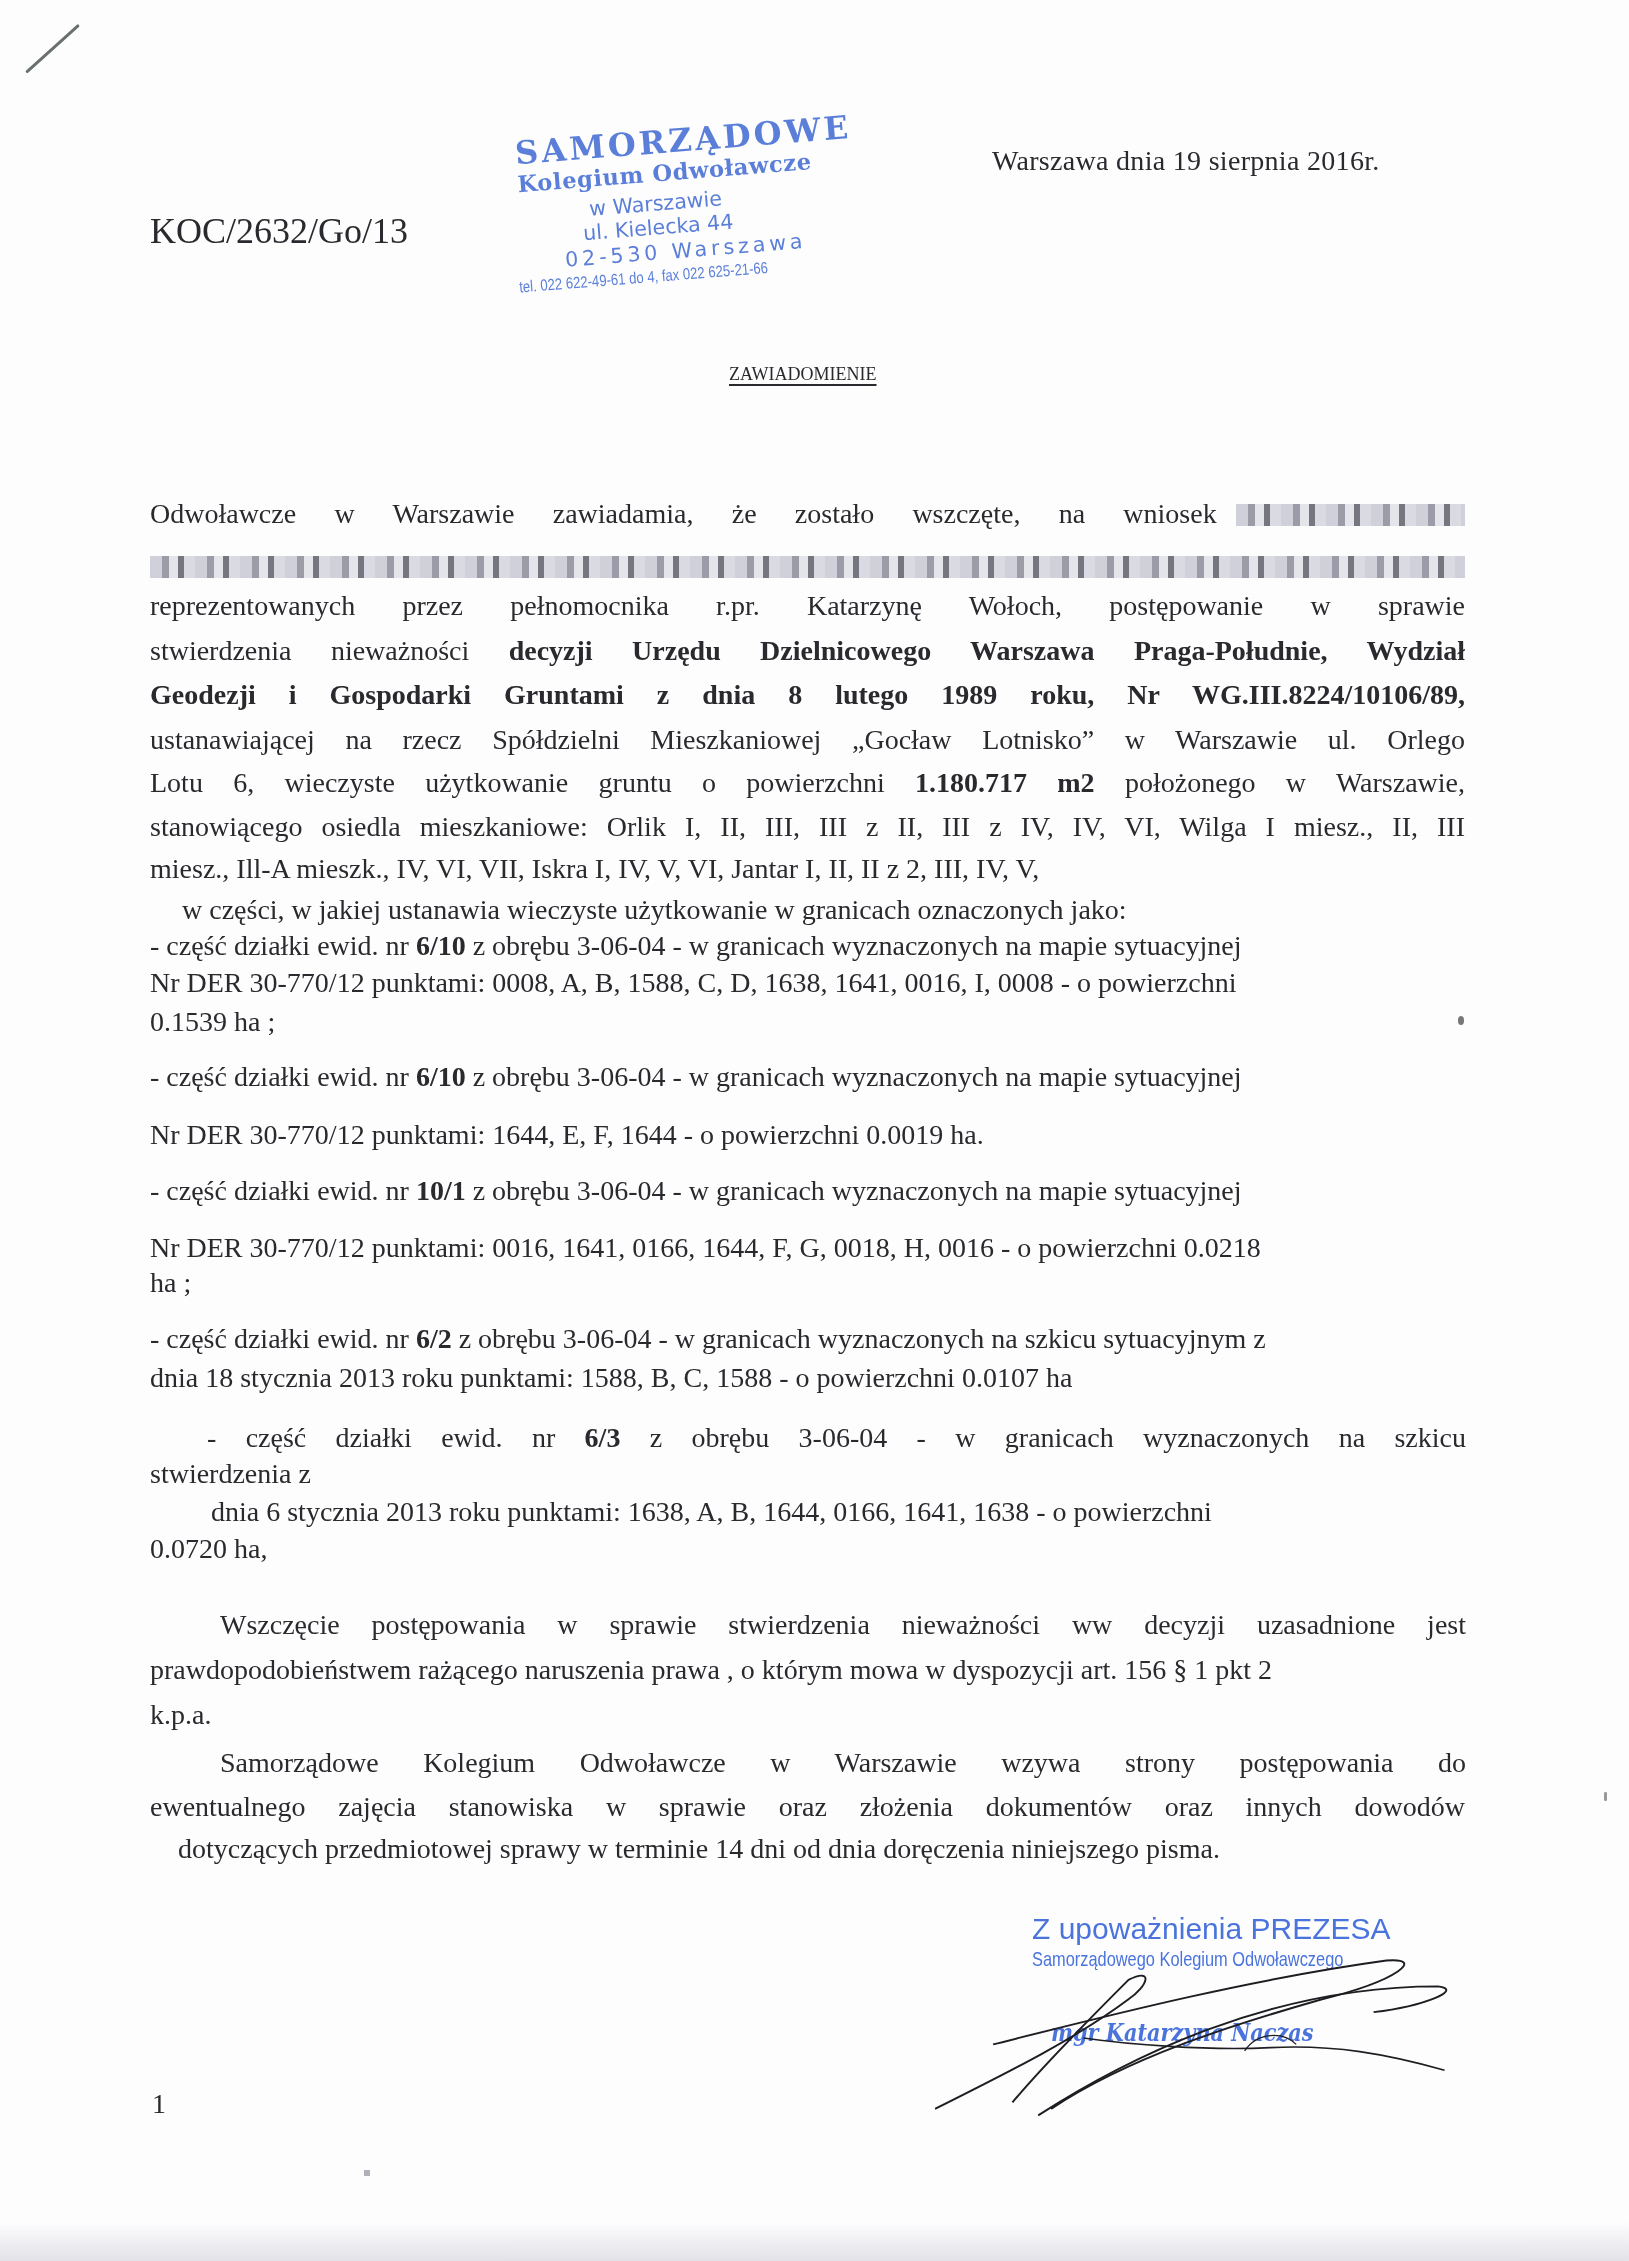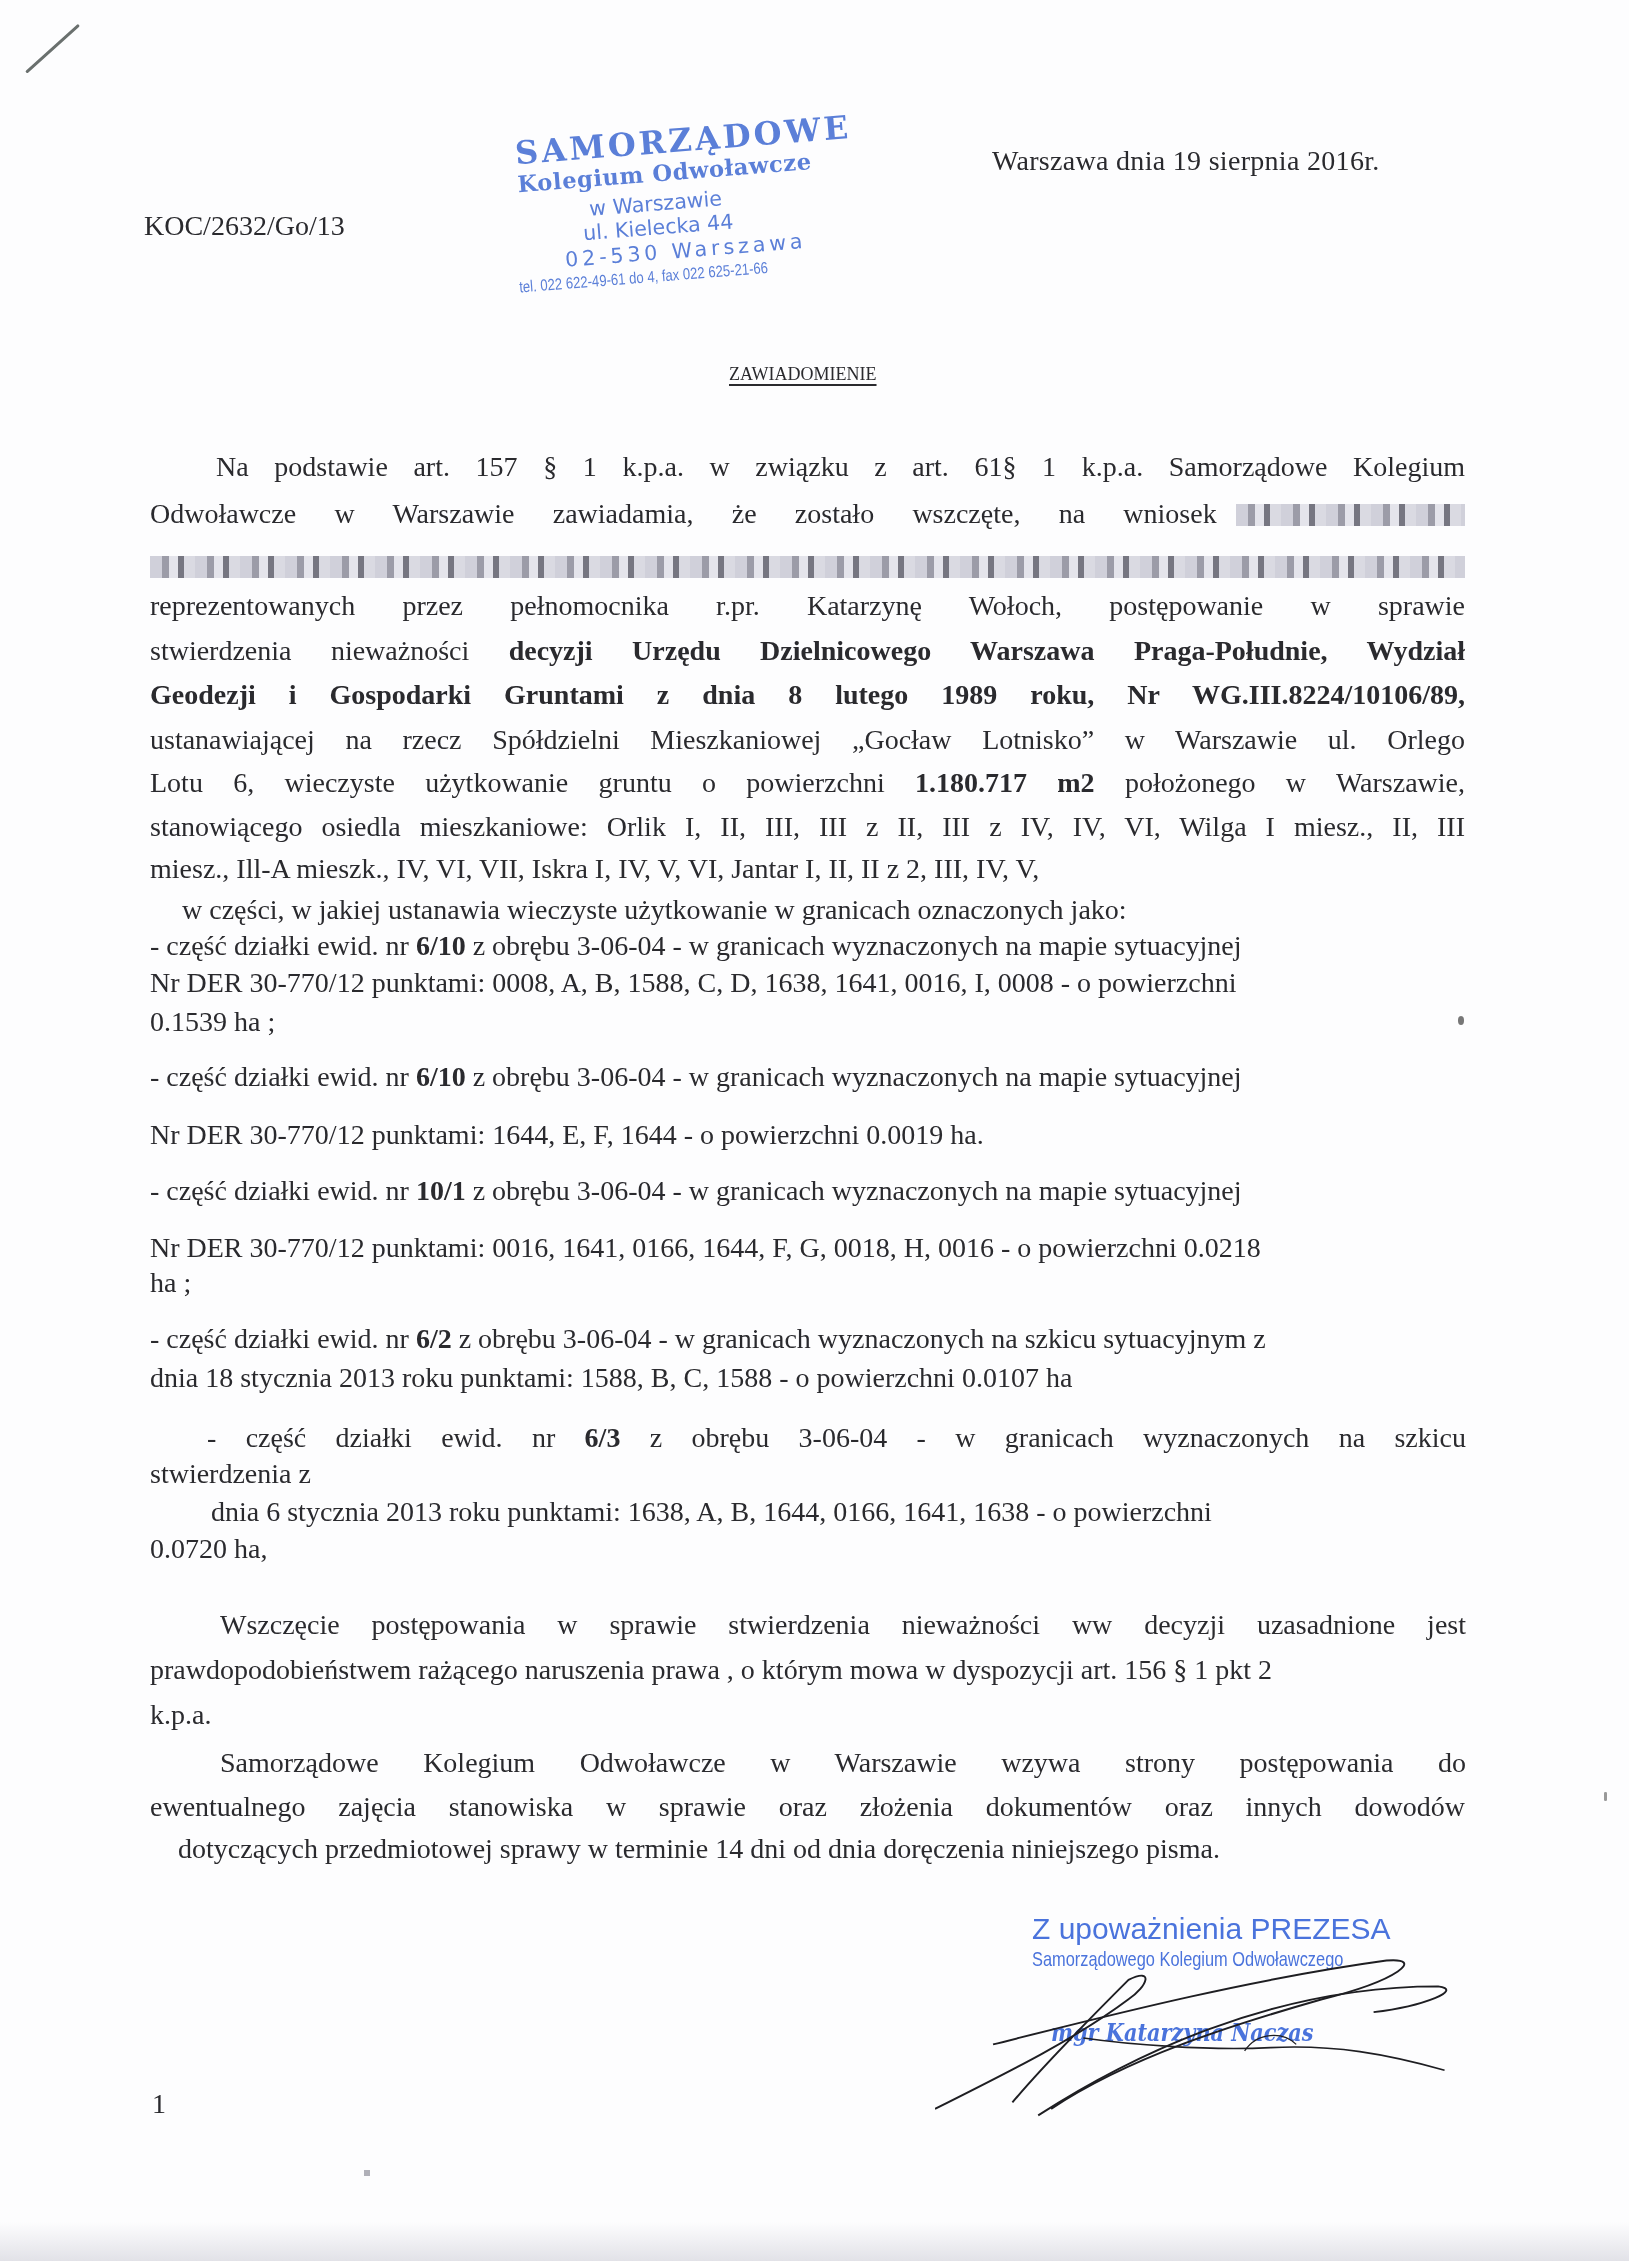--- a/index.html
+++ b/index.html
@@ -12,21 +12,21 @@
   .page { position: absolute; inset: 0; }
   .scan-shade {
     position: absolute; left: 0; right: 0; bottom: 0; height: 39px;
     background: linear-gradient(to bottom, rgba(230,230,236,0) 0%, rgba(214,214,222,0.7) 100%);
   }
   .staple-mark {
     position: absolute; left: 26px; top: 14px; width: 71px; height: 2.6px;
     background: #6a706e; border-radius: 1.3px; transform: rotate(-42deg); transform-origin: left center;
     top: 71px;
   }
-  .ref-no { position: absolute; left: 144px; top: 210px; font-size: 28px; }
+  .ref-no { position: absolute; left: 150px; top: 210px; font-size: 36px; }
   .date-line { position: absolute; left: 992px; top: 145px; font-size: 28px; letter-spacing: 0.3px; }
 
   
   .stamp {
     position: absolute; left: 506px; top: 119px; width: 387px; height: 168px;
     color: #5b7fd8; transform: rotate(-4.5deg); transform-origin: left top;
   }
   .stamp .l1 { font-family: "DejaVu Serif", serif; font-weight: bold; font-size: 32px; letter-spacing: 3.2px; position:absolute; left:6.4px; top:16px; }
   .stamp .l2 { font-family: "DejaVu Serif", serif; font-weight: bold; font-size: 22.6px; position:absolute; left:6.4px; top:53px; letter-spacing: 0.6px; }
   .stamp .l3 { font-family: "DejaVu Sans", sans-serif; font-size: 20.6px; position:absolute; left:76px; top:84px; }
@@ -73,21 +73,20 @@
     <div class="l3">w Warszawie</div>
     <div class="l4">ul. Kielecka 44</div>
     <div class="l5">02-530 Warszawa</div>
     <div class="l6">tel. 022 622-49-61 do 4, fax 022 625-21-66</div>
   </div>
 
   <div class="date-line">Warszawa  dnia 19 sierpnia  2016r.</div>
 
   <div class="title">ZAWIADOMIENIE</div>
 
-  <div class="line justify" style="top:451px; padding-left:66px; width:1249px;">Na podstawie art. 157 § 1 k.p.a. w związku z art. 61§ 1 k.p.a. Samorządowe Kolegium</div>
   <div class="line" style="top:498px; display:flex; justify-content:space-between;">
     <span class="justify" style="flex:1; padding-right:19.3px;">Odwoławcze w Warszawie zawiadamia, że zostało wszczęte, na wniosek</span>
     <span class="redacted" style="width:229px; margin-top:6.4px;"></span>
   </div>
   <div class="line" style="top:548px;">
     <span class="redacted" style="width:1315px;"></span>
   </div>
   <div class="line justify" style="top:590px;">reprezentowanych przez pełnomocnika r.pr. Katarzynę Wołoch, postępowanie w sprawie</div>
   <div class="line justify" style="top:635px;"><span>stwierdzenia nieważności </span><span class="b">decyzji Urzędu Dzielnicowego Warszawa Praga-Południe, Wydział</span></div>
   <div class="line justify b" style="top:679px;">Geodezji i Gospodarki Gruntami z dnia 8 lutego 1989 roku, Nr WG.III.8224/10106/89,</div>

